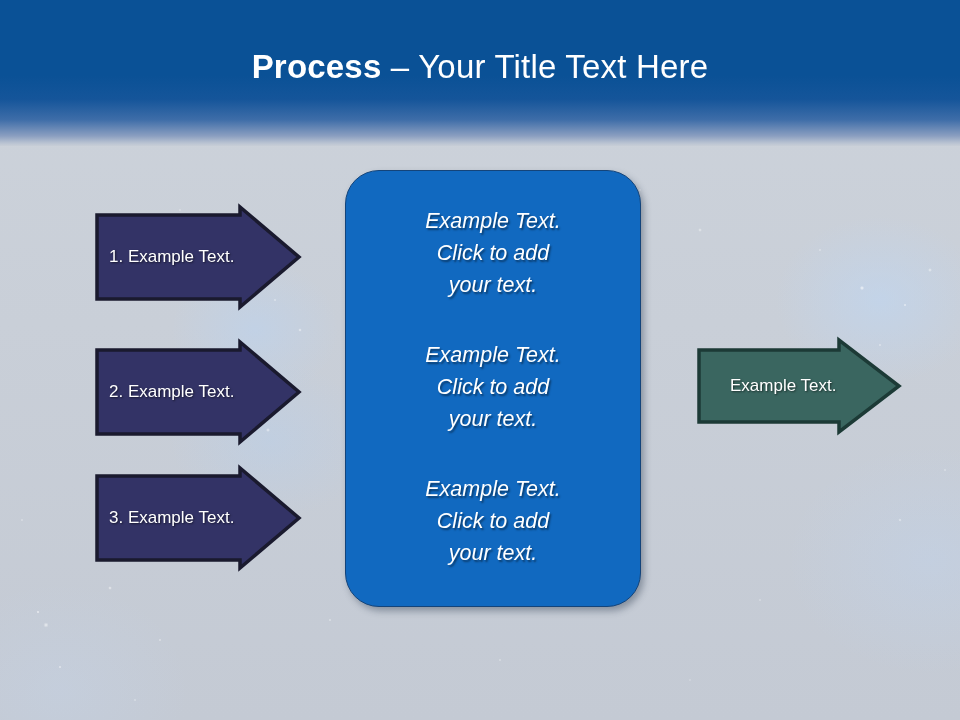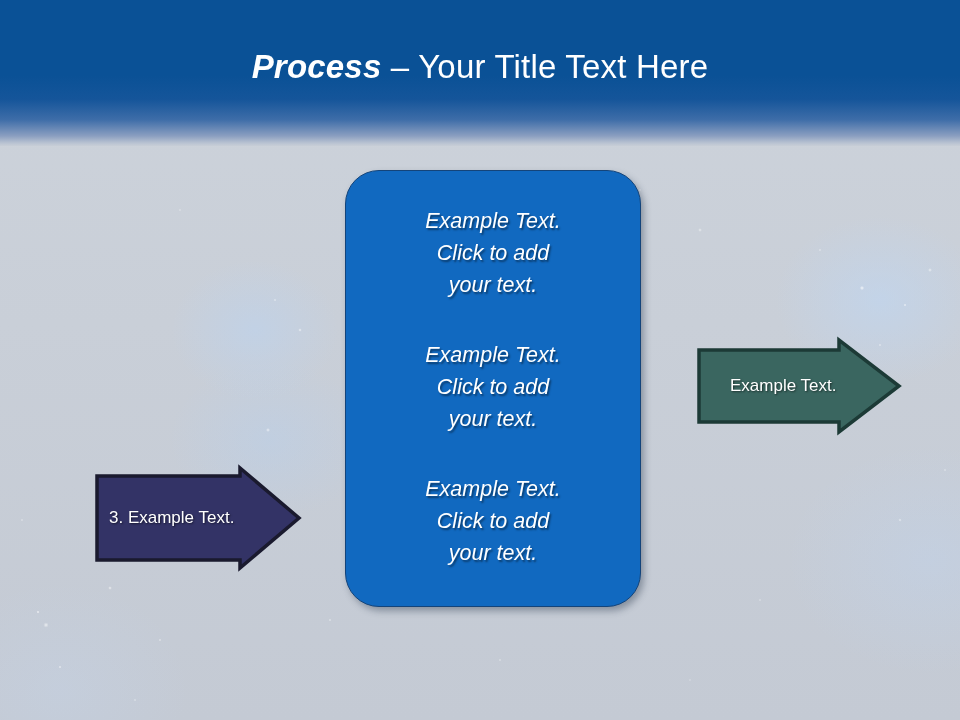--- a/index.html
+++ b/index.html
@@ -70,21 +70,21 @@
   }
   .title {
     position:absolute; left:0; top:48px;
     width:960px;
     text-align:center;
     font-size:33px;
     color:#ffffff;
     letter-spacing:.2px;
     white-space:nowrap;
   }
-  .title .t-bold { font-weight:bold;font-style:italic; }
+  .title .t-bold { font-weight:bold; }
   .title .t-rest { font-weight:normal; }
 
   
   .arrow {
     position:absolute;
     display:flex;
     align-items:center;
   }
   .arrow svg { position:absolute; left:0; top:0; overflow:visible; }
   .arrow .label {
@@ -136,21 +136,33 @@
 <div id="slide">
 
   <div class="bg-base"></div>
   <div class="bg-stars"></div>
 
   <div class="header"></div>
   <div class="title">
     <span class="t-bold">Process</span><span class="t-rest"> – Your Title Text Here</span>
   </div>
 
+  <div class="arrow arrow-blue arrow-blue-1">
+    <svg width="206" height="104" viewBox="0 0 206 104">
+      <polygon points="2,10 145,10 145,2 204,52 145,102 145,94 2,94" fill="#333366" stroke="#1a1a2e" stroke-width="3.5" stroke-linejoin="miter"></polygon>
+    </svg>
+    <span class="label">1. Example Text.</span>
+  </div>
 
+  <div class="arrow arrow-blue arrow-blue-2">
+    <svg width="206" height="104" viewBox="0 0 206 104">
+      <polygon points="2,10 145,10 145,2 204,52 145,102 145,94 2,94" fill="#333366" stroke="#1a1a2e" stroke-width="3.5" stroke-linejoin="miter"></polygon>
+    </svg>
+    <span class="label">2. Example Text.</span>
+  </div>
 
   <div class="arrow arrow-blue arrow-blue-3">
     <svg width="206" height="104" viewBox="0 0 206 104">
       <polygon points="2,10 145,10 145,2 204,52 145,102 145,94 2,94" fill="#333366" stroke="#1a1a2e" stroke-width="3.5" stroke-linejoin="miter"></polygon>
     </svg>
     <span class="label">3. Example Text.</span>
   </div>
 
   <div class="center-box">
     <div class="center-block">Example Text.

